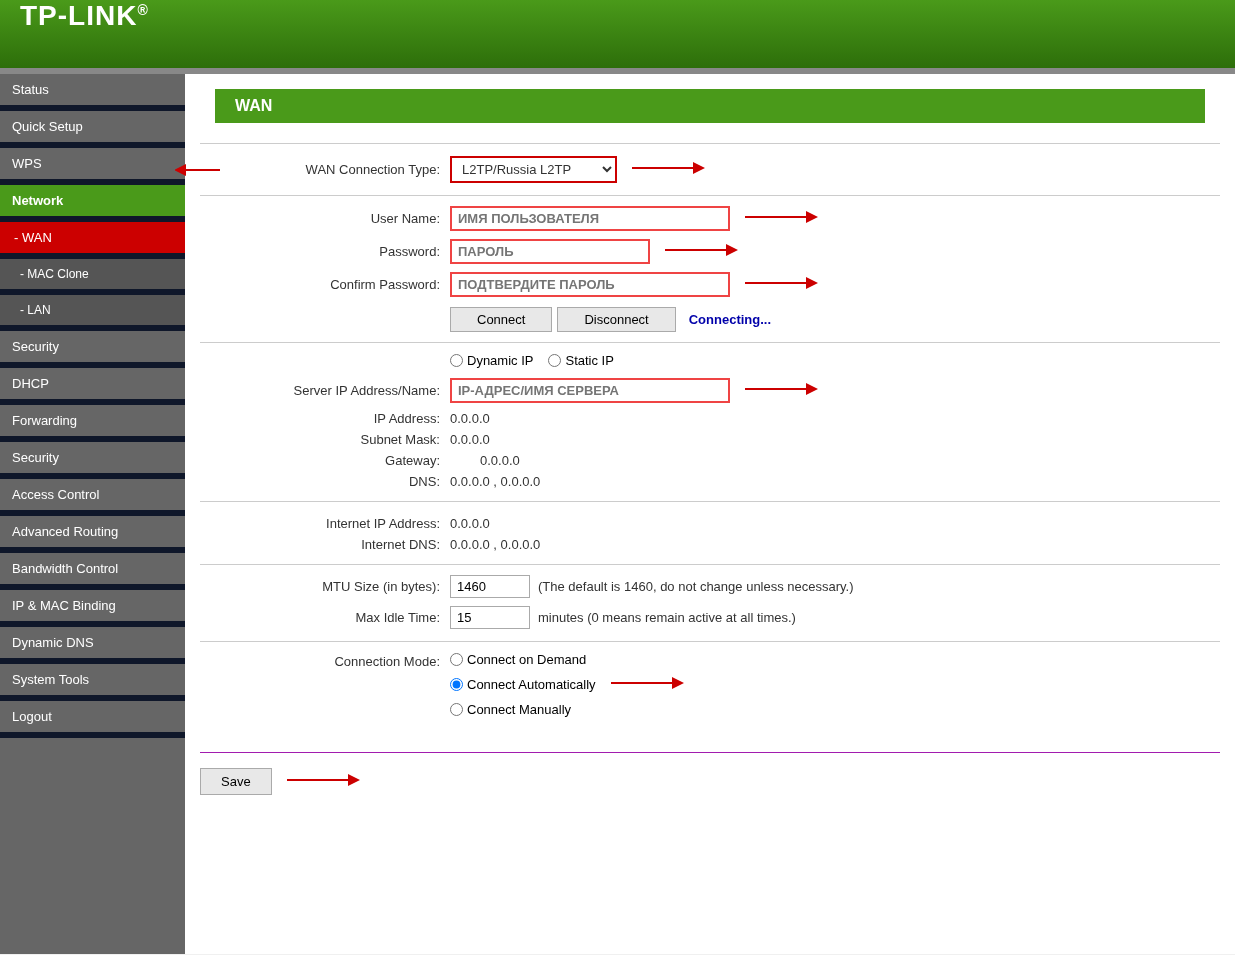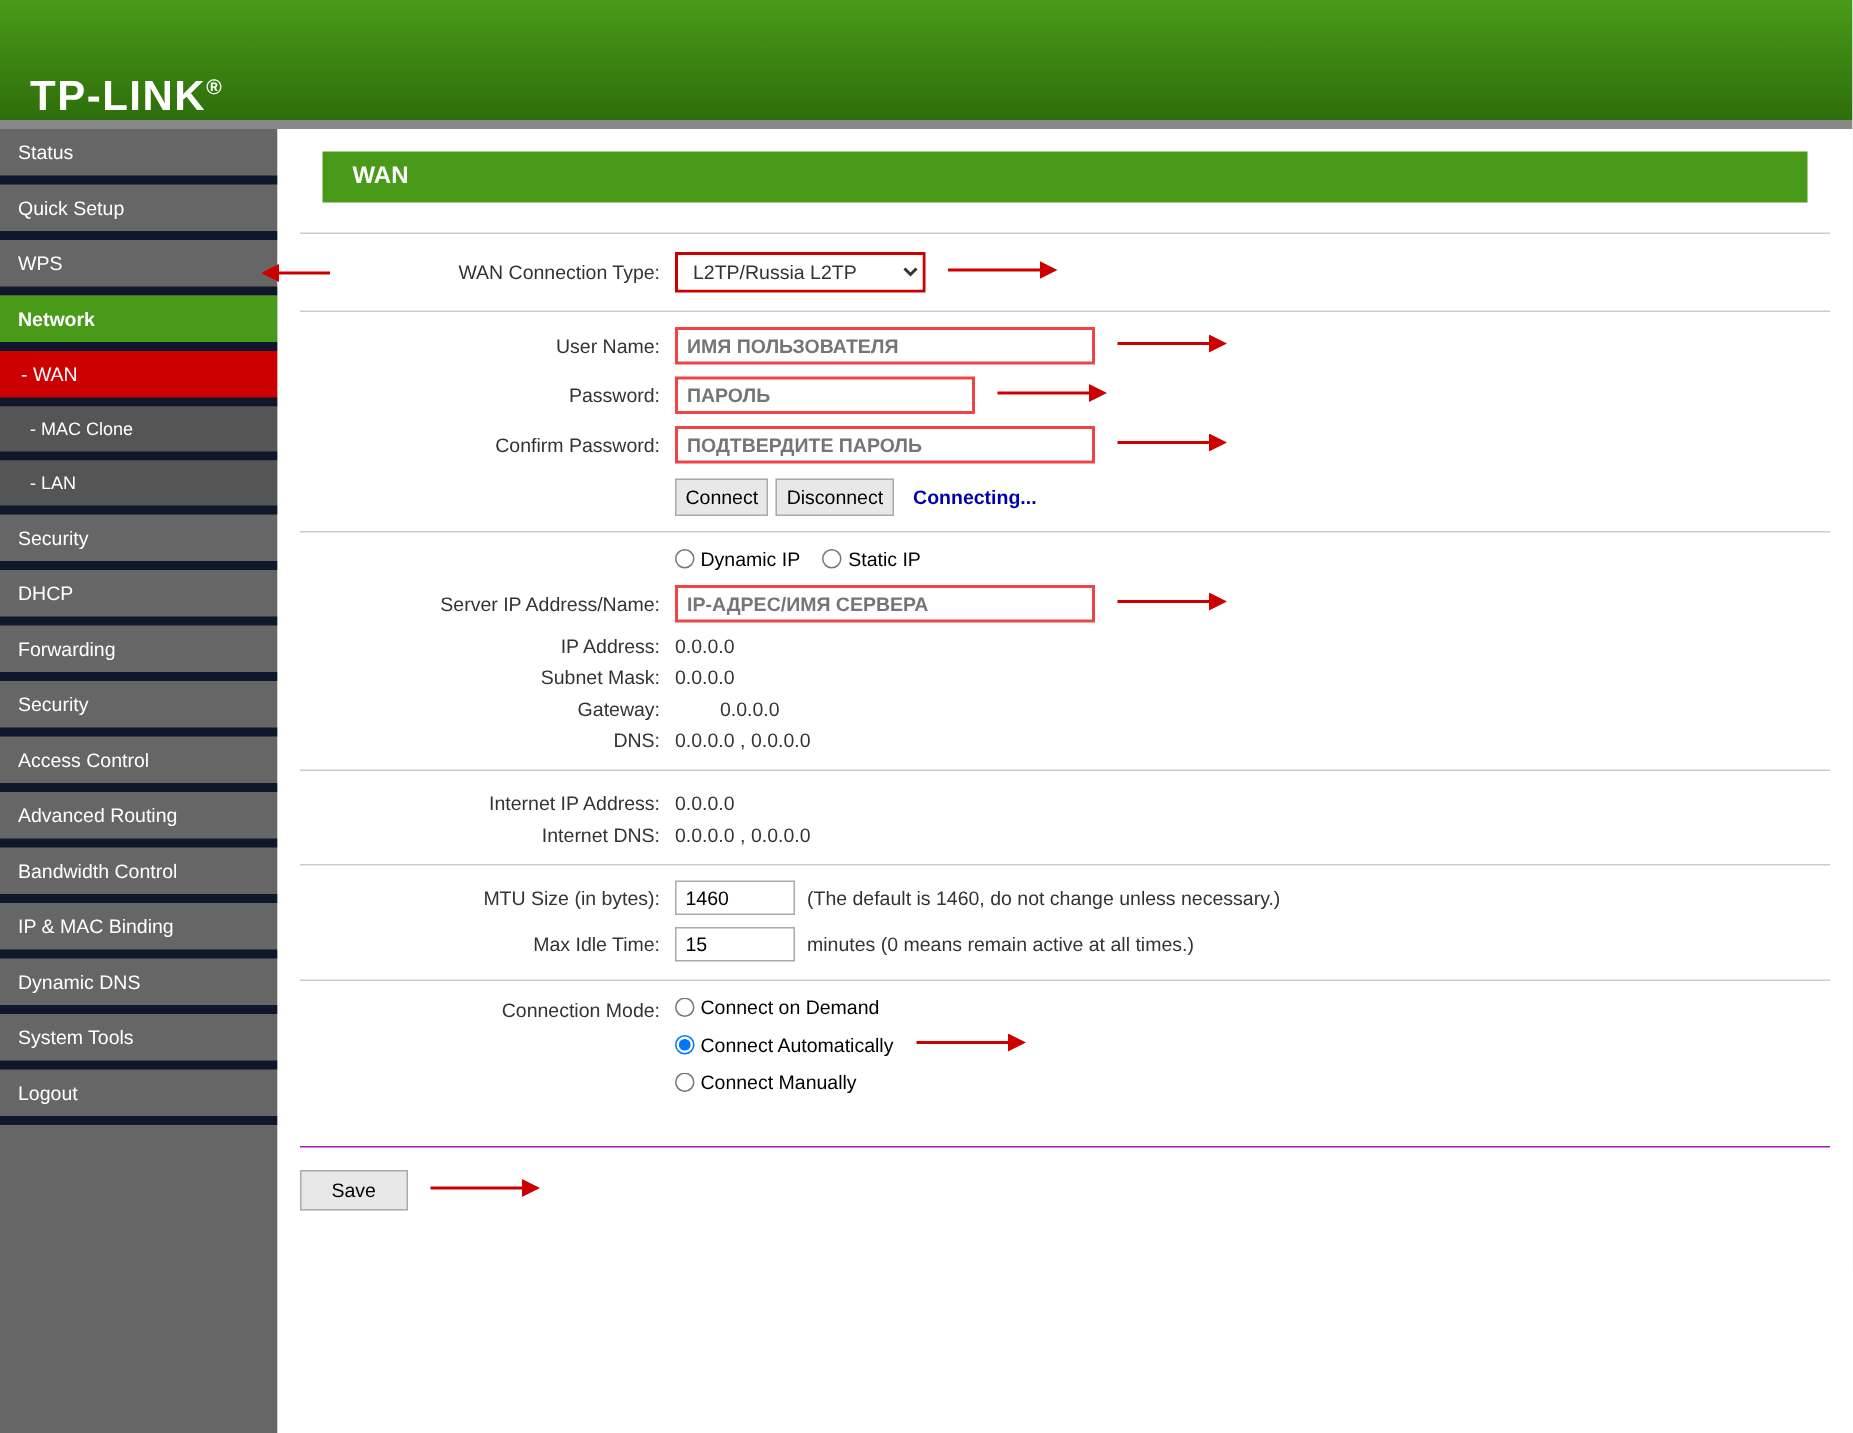--- a/index.html
+++ b/index.html
@@ -1,23 +1,23 @@
 <!DOCTYPE html>
 <html><head>
   <meta charset="utf-8">
   <style>
     * { margin: 0; padding: 0; box-sizing: border-box; }
     body { font-family: Arial, sans-serif; font-size: 13px; background: #f0f0f0; min-width: 1235px; }
 
     
     .header {
       background: linear-gradient(to bottom, #4a9a1a, #2d6e0a);
-      height: 80px;
+      height: 68px;
       display: flex;
-      align-items: flex-end;
+      align-items: flex-start;
       padding: 0 20px;
     }
     .logo {
       color: white;
       font-size: 28px;
       font-weight: bold;
       letter-spacing: 1px;
     }
     .logo span { color: #fff; }
 
@@ -123,21 +123,21 @@
     .select-highlighted {
       border: 2px solid #c00;
       padding: 3px 6px;
       font-size: 13px;
       background: #fff;
       color: #333;
     }
 
     
     .btn {
-      padding: 4px 6px;
+      padding: 4px 26px;
       font-size: 13px;
       border: 1px solid #aaa;
       background: #e8e8e8;
       cursor: pointer;
       margin-right: 5px;
     }
     .btn-save {
       padding: 5px 20px;
       font-size: 13px;
       border: 1px solid #aaa;

